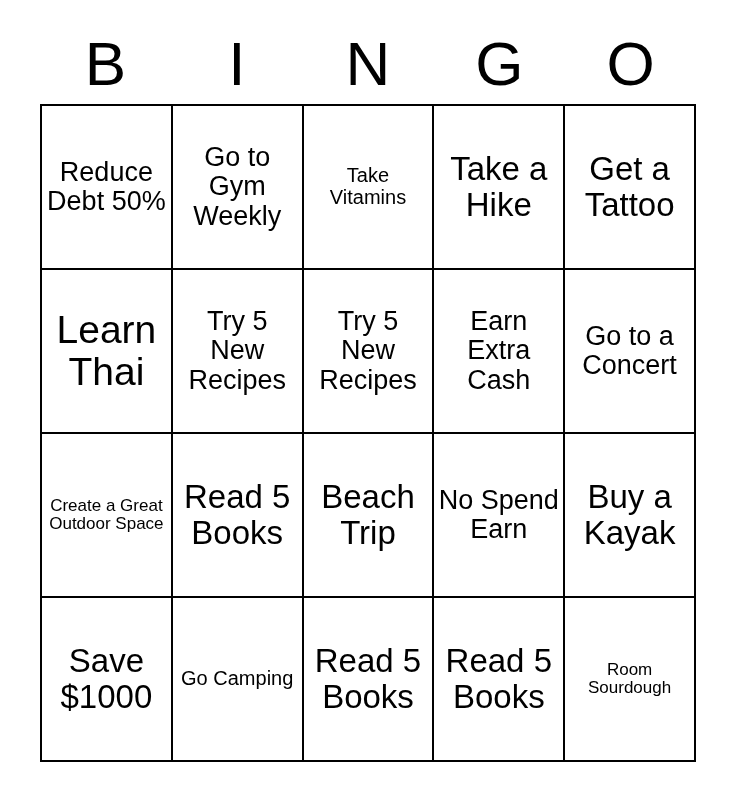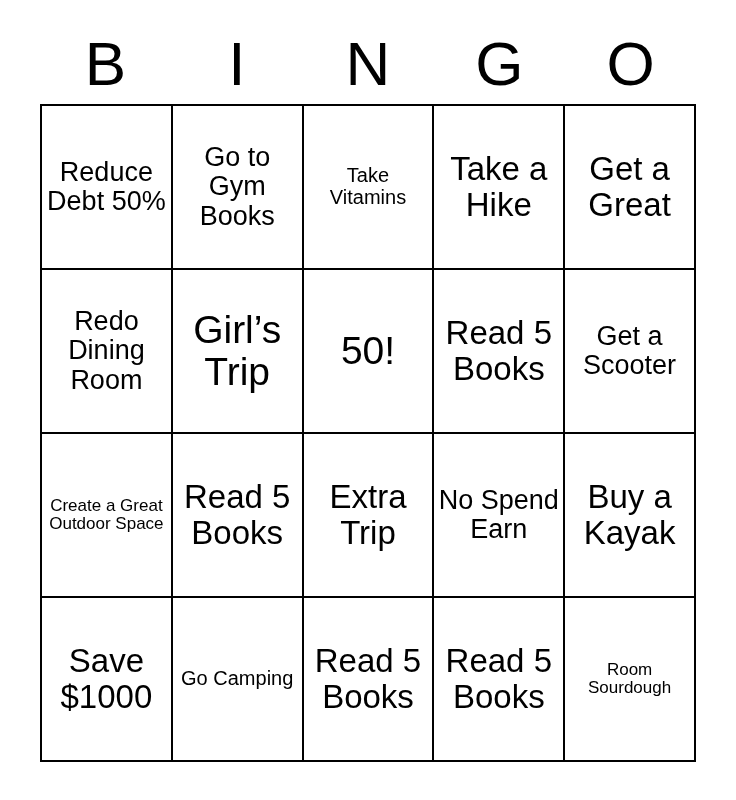--- a/index.html
+++ b/index.html
@@ -72,36 +72,36 @@
     <div class="header-letter">I</div>
     <div class="header-letter">N</div>
     <div class="header-letter">G</div>
     <div class="header-letter">O</div>
   </div>
 
   <table class="grid">
     <tbody>
       <tr>
         <td class="sz-m">Reduce Debt 50%</td>
-        <td class="sz-m">Go to Gym Books</td>
+        <td class="sz-m">Go to Gym Weekly</td>
         <td class="sz-s">Take Vitamins</td>
         <td class="sz-l">Take a Hike</td>
-        <td class="sz-l">Get a Great</td>
+        <td class="sz-l">Get a Tattoo</td>
       </tr>
       <tr>
-        <td class="sz-m">Redo Dining Room</td>
-        <td class="sz-xl">Girl’s Trip</td>
-        <td class="sz-xl">50!</td>
-        <td class="sz-l">Read 5 Books</td>
-        <td class="sz-m">Get a Scooter</td>
+        <td class="sz-xl">Learn Thai</td>
+        <td class="sz-m">Try 5 New Recipes</td>
+        <td class="sz-m">Try 5 New Recipes</td>
+        <td class="sz-m">Earn Extra Cash</td>
+        <td class="sz-m">Go to a Concert</td>
       </tr>
       <tr>
         <td class="sz-xs">Create a Great Outdoor Space</td>
         <td class="sz-l">Read 5 Books</td>
-        <td class="sz-l">Extra Trip</td>
+        <td class="sz-l">Beach Trip</td>
         <td class="sz-m">No Spend Earn</td>
         <td class="sz-l">Buy a Kayak</td>
       </tr>
       <tr>
         <td class="sz-l">Save $1000</td>
         <td class="sz-s">Go Camping</td>
         <td class="sz-l">Read 5 Books</td>
         <td class="sz-l">Read 5 Books</td>
         <td class="sz-xs">Room Sourdough</td>
       </tr>

